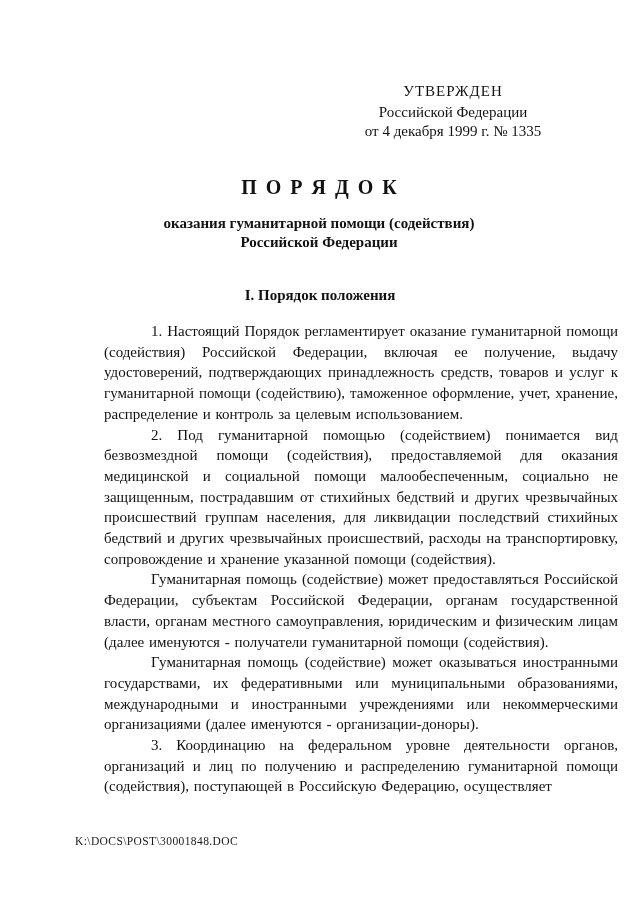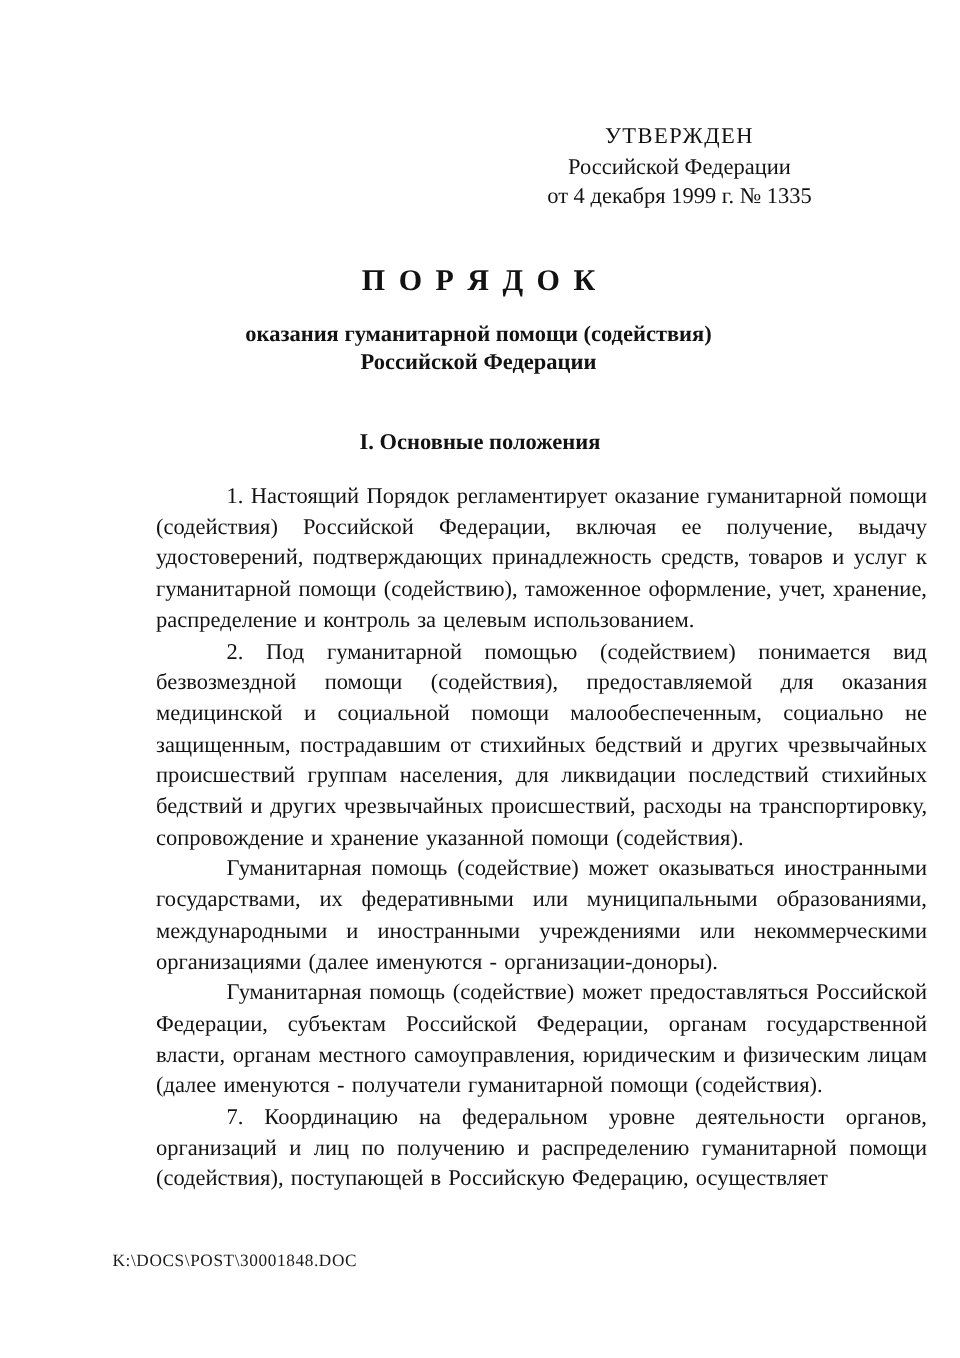--- a/index.html
+++ b/index.html
@@ -92,23 +92,23 @@
   <div>от 4 декабря 1999 г. № 1335</div>
 </div>
 
 <div class="doc-title">П О Р Я Д О К</div>
 
 <div class="doc-subtitle">
   <div>оказания гуманитарной помощи (содействия)</div>
   <div>Российской Федерации</div>
 </div>
 
-<div class="section-heading">I. Основные положения</div>
+<div class="section-heading">I. Порядок положения</div>
 
 <div class="body-text" id="body-text">
     <p>1. Настоящий Порядок регламентирует оказание гуманитарной помощи (содействия) Российской Федерации, включая ее получение, выдачу удостоверений, подтверждающих принадлежность средств, товаров и услуг к гуманитарной помощи (содействию), таможенное оформление, учет, хранение, распределение и контроль за целевым использованием.</p>
     <p>2. Под гуманитарной помощью (содействием) понимается вид безвозмездной помощи (содействия), предоставляемой для оказания медицинской и социальной помощи малообеспеченным, социально не защищенным, пострадавшим от стихийных бедствий и других чрезвычайных происшествий группам населения, для ликвидации последствий стихийных бедствий и других чрезвычайных происшествий, расходы на транспортировку, сопровождение и хранение указанной помощи (содействия).</p>
+    <p>Гуманитарная помощь (содействие) может предоставляться Российской Федерации, субъектам Российской Федерации, органам государственной власти, органам местного самоуправления, юридическим и физическим лицам (далее именуются - получатели гуманитарной помощи (содействия).</p>
     <p>Гуманитарная помощь (содействие) может оказываться иностранными государствами, их федеративными или муниципальными образованиями, международными и иностранными учреждениями или некоммерческими организациями (далее именуются - организации-доноры).</p>
-    <p>Гуманитарная помощь (содействие) может предоставляться Российской Федерации, субъектам Российской Федерации, органам государственной власти, органам местного самоуправления, юридическим и физическим лицам (далее именуются - получатели гуманитарной помощи (содействия).</p>
-    <p>7. Координацию на федеральном уровне деятельности органов, организаций и лиц по получению и распределению гуманитарной помощи (содействия), поступающей в Российскую Федерацию, осуществляет</p>
+    <p>3. Координацию на федеральном уровне деятельности органов, организаций и лиц по получению и распределению гуманитарной помощи (содействия), поступающей в Российскую Федерацию, осуществляет</p>
   </div>
 
 <div class="footer-path">K:\DOCS\POST\30001848.DOC</div>
 
 </body></html>

